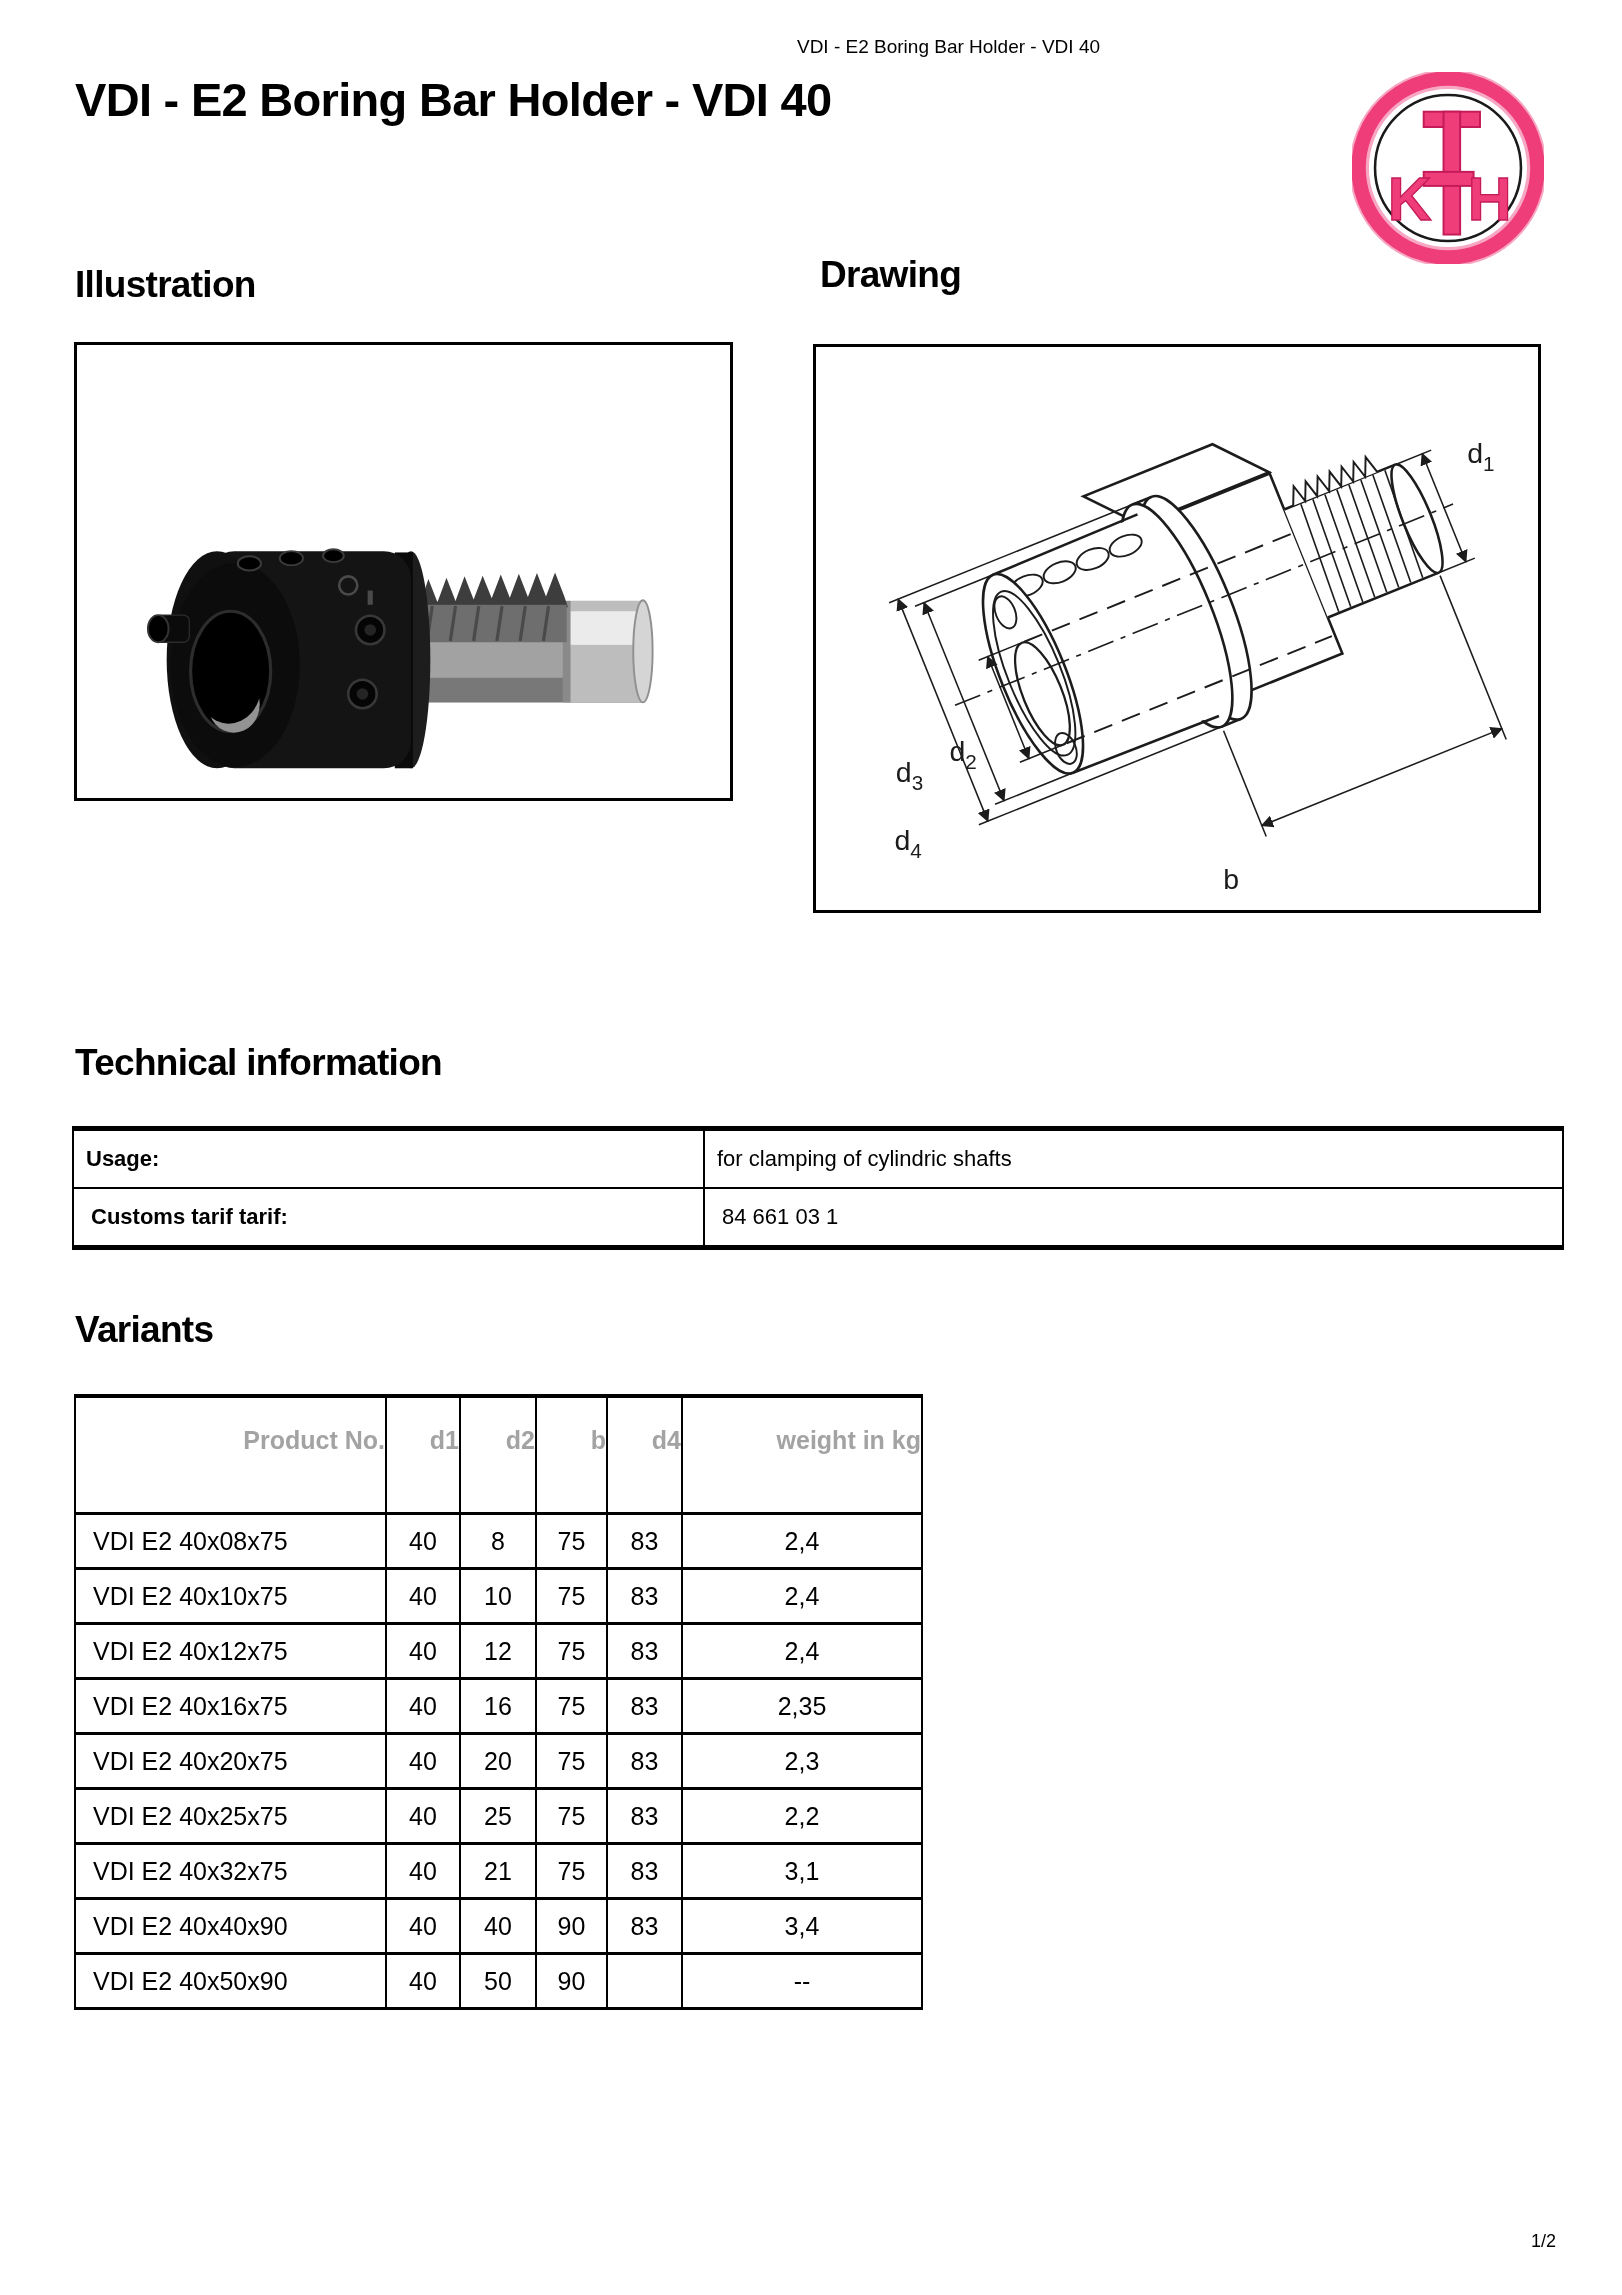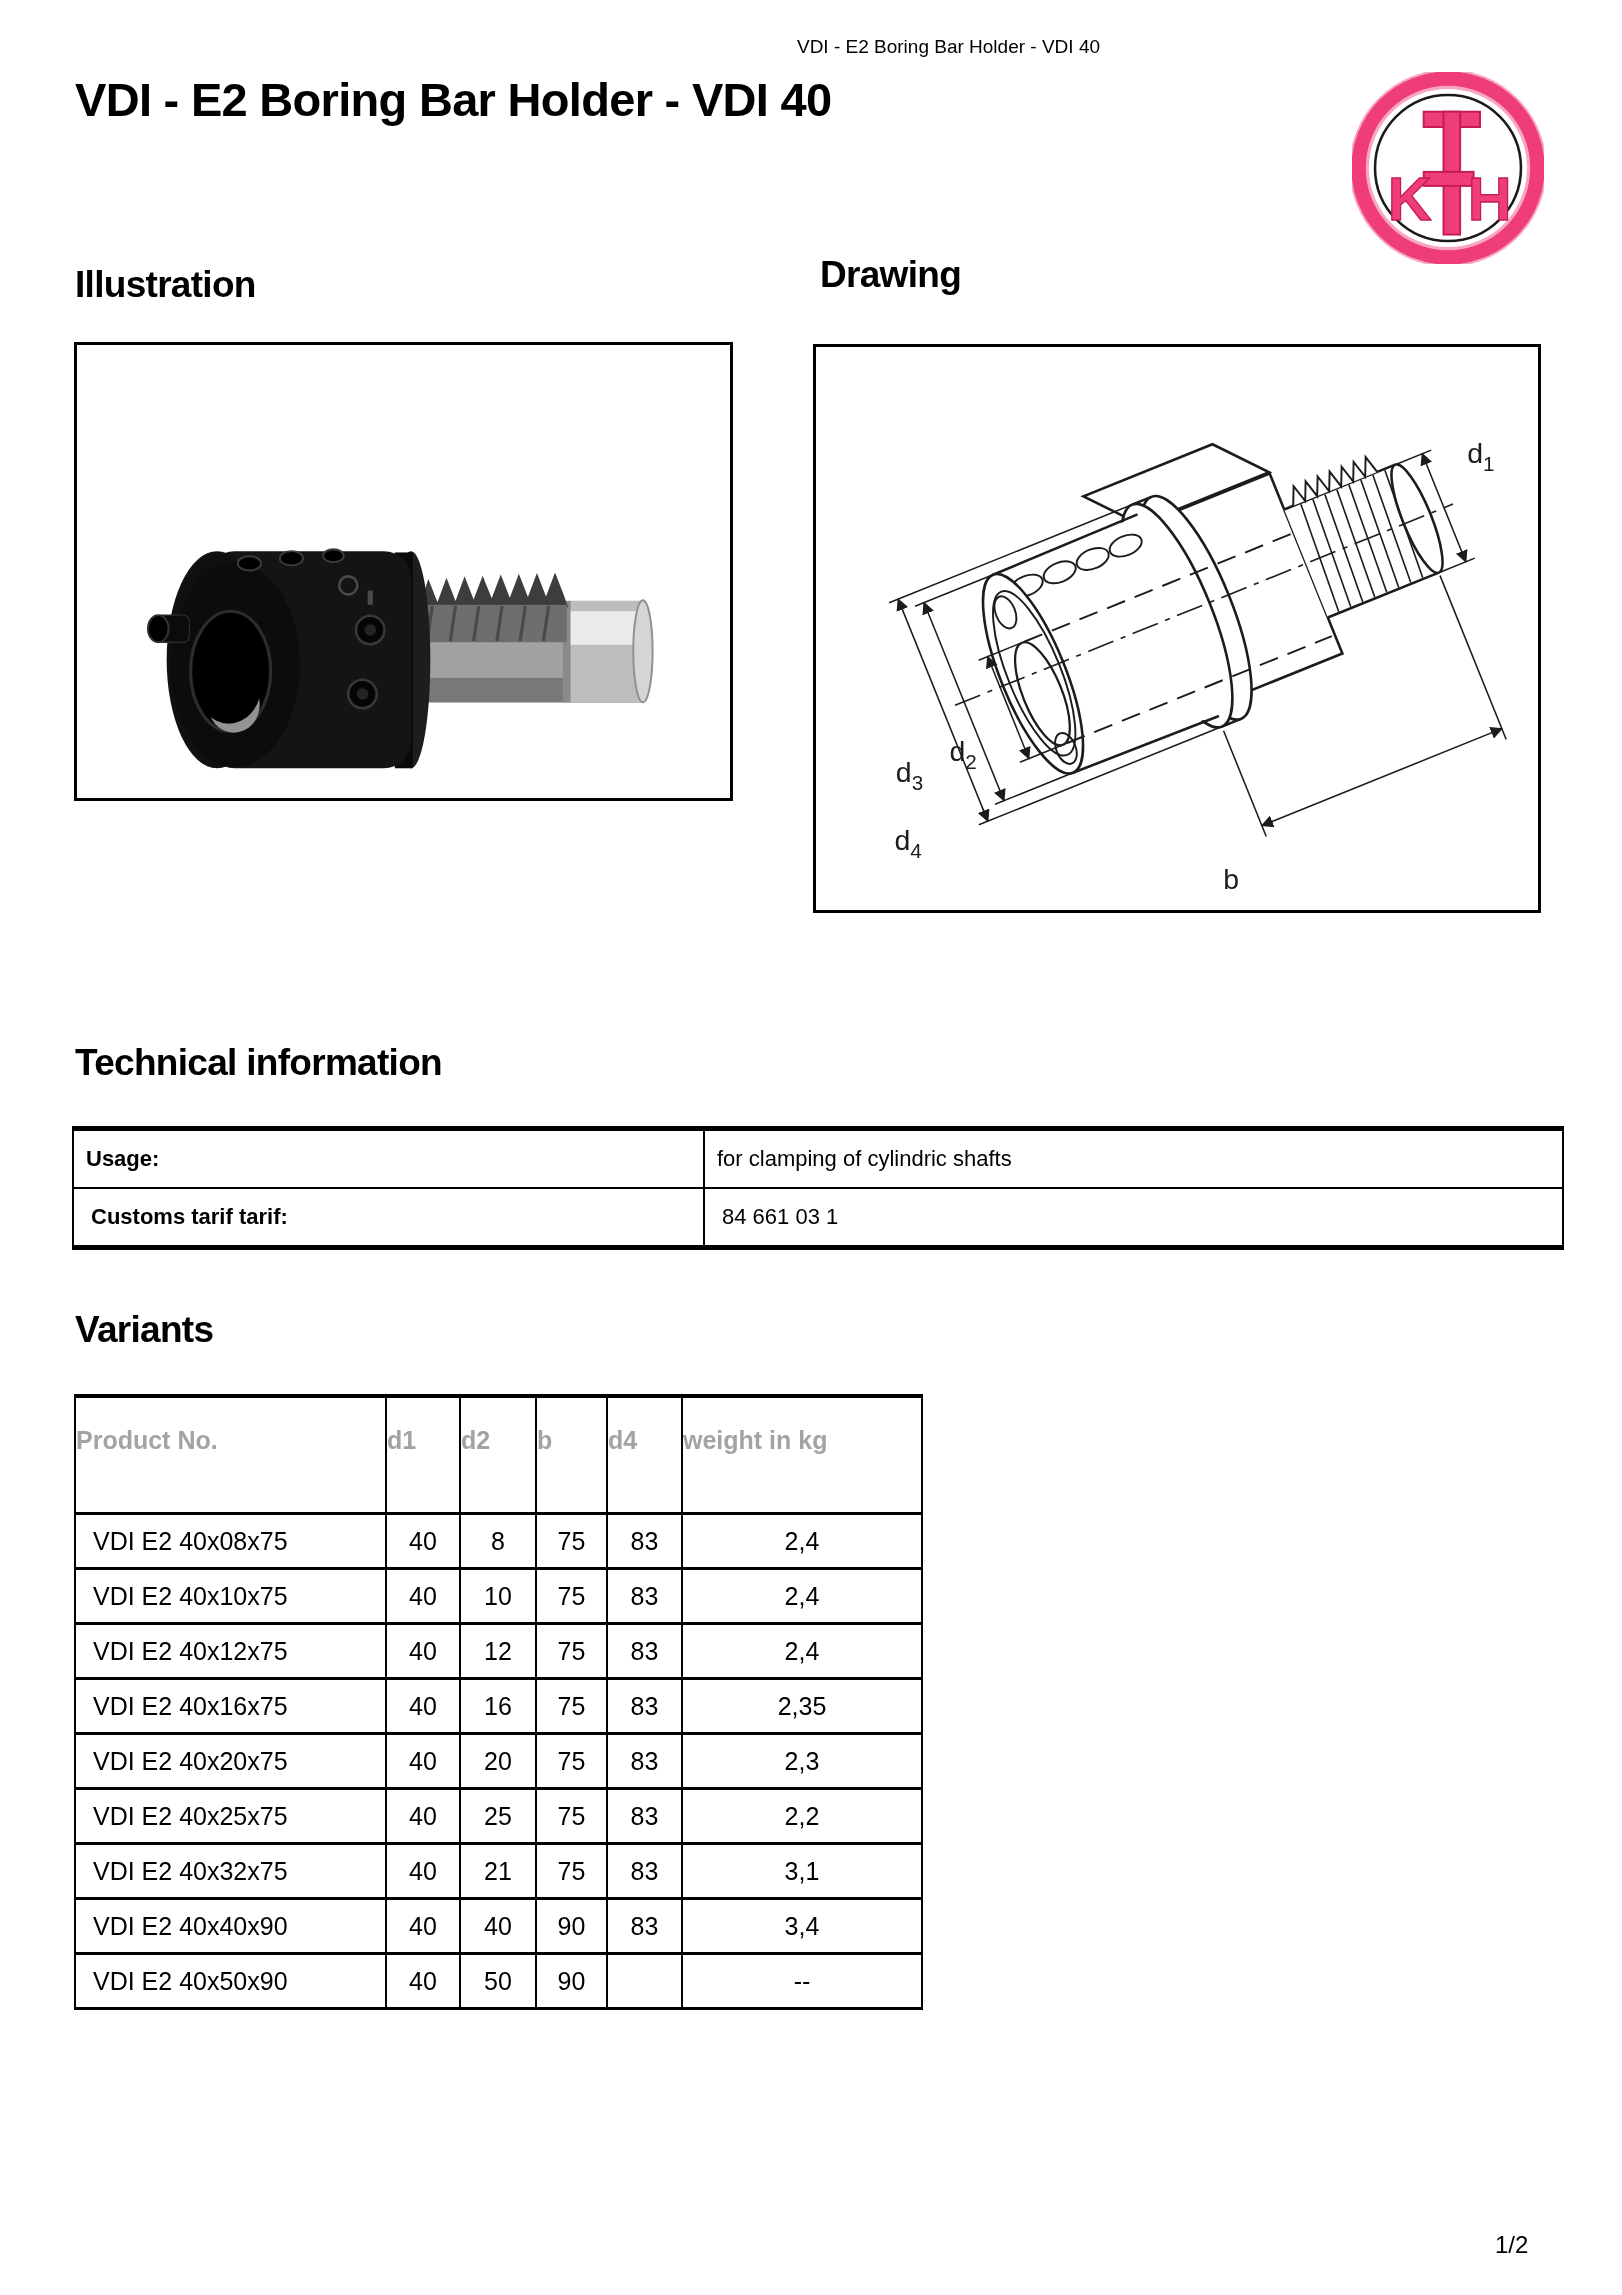--- a/index.html
+++ b/index.html
@@ -52,30 +52,30 @@
   .tech-table td.lbl{font-weight:bold;}
   .var-table{
     position:absolute;left:74px;top:1394px;width:848px;
     font-size:25px;
     border-top:4.6px solid #000;border-bottom:3.9px solid #000;
     border-left:2px solid #000;border-right:2px solid #000;
   }
   .var-table th{
     border:2px solid #000;border-bottom:3.9px solid #000;
     height:84px;vertical-align:middle;padding:0 0 30px 0;
-    color:#a3a3a3;font-weight:bold;font-size:25px;text-align:left;
+    color:#a3a3a3;font-weight:bold;font-size:25px;text-align:right;
   }
   .var-table td{
     border:2px solid #000;border-top:3.3px solid #000;border-bottom:3.3px solid #000;
     height:52px;vertical-align:middle;text-align:center;padding:0;margin-left:31px;
   }
   .var-table td.prod{text-align:left;padding-left:17px;}
   .page-footer{
-    position:absolute;top:2231px;left:1495px;width:116px;
-    text-align:left;font-size:24px;
+    position:absolute;top:2231px;left:1440px;width:116px;
+    text-align:right;font-size:18px;
   }
 </style>
 </head>
 <body>
 
 <div class="page">
 
   <div class="doc-header">VDI - E2 Boring Bar Holder - VDI 40</div>
 
   <h1 class="page-title">VDI - E2 Boring Bar Holder - VDI 40</h1>

